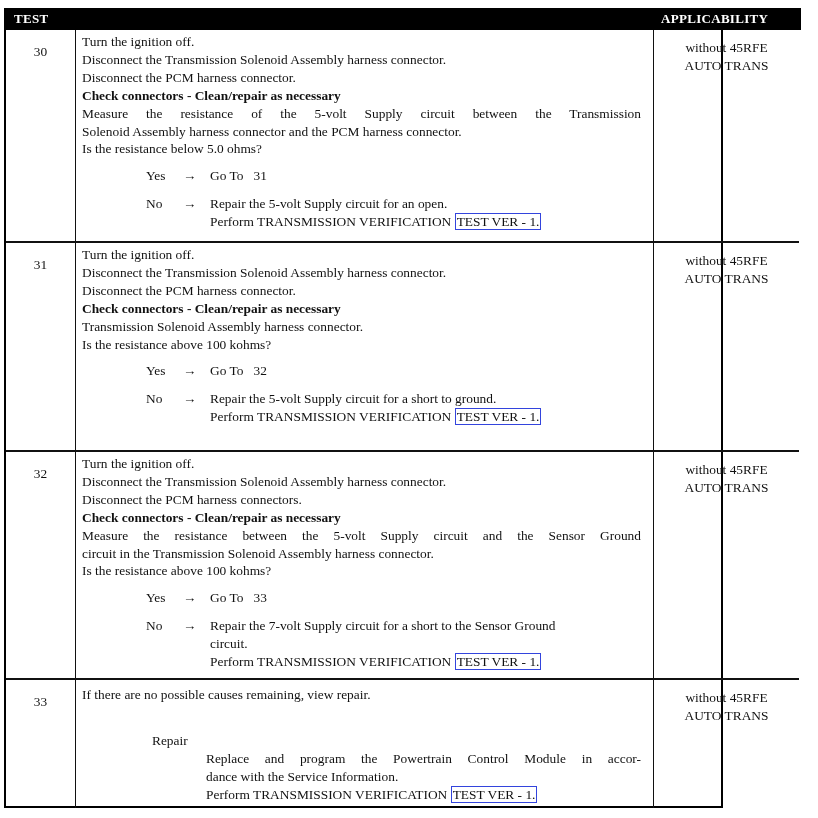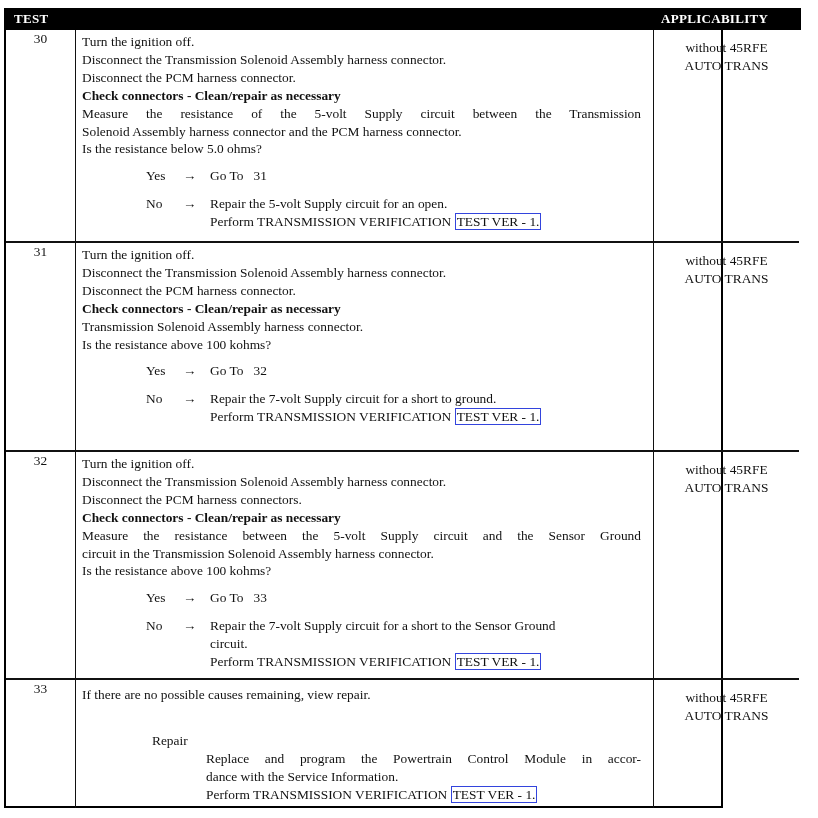--- a/index.html
+++ b/index.html
@@ -9,21 +9,21 @@
            border: 2px solid #000; border-top: none; box-sizing: border-box; }
   .header { position: absolute; left: -2px; top: 0; width: 797px; height: 22px; background: #000; color: #fff;
             font-weight: bold; font-size: 13px; letter-spacing: 0.3px; }
   .header span { position: absolute; top: 3px; }
   .h-test { left: 10px; }
   .h-action { left: 336px; margin-top: 20px; }
   .h-app { left: 657px; }
   .row { position: absolute; left: 0; width: 793px; border-bottom: 2px solid #111; box-sizing: border-box; }
   .row.last { border-bottom: none; }
   .cell-test { position: absolute; left: 0; top: 0; width: 70px; height: 100%; border-right: 1.5px solid #111;
-               box-sizing: border-box; text-align: center; padding-top: 1px; }
+               box-sizing: border-box; text-align: center; padding-top: 14px; }
   .cell-action { position: absolute; left: 70px; top: 0; width: 578px; height: 100%; border-right: 1.5px solid #111;
                  box-sizing: border-box; padding: 3px 12px 0 6px; line-height: 17.9px; }
   .cell-app { position: absolute; left: 648px; top: 0; width: 145px; height: 100%; text-align: center;
               padding-top: 9px; line-height: 17.9px; }
   .line { white-space: nowrap; }
   .bold { font-weight: bold; }
   .justify { text-align: justify; text-align-last: justify; white-space: normal; }
   .choice { position: relative; height: 18px; margin-left: 64px; }
   .choice .lbl { position: absolute; left: 0; }
   .choice .arrow { position: absolute; left: 37px; }
@@ -85,21 +85,21 @@
       <div style="height:9px"></div>
       <div class="choice">
         <span class="lbl">Yes</span>
         <span class="arrow">→</span>
         <span class="txt" style="white-space:pre">Go To   32</span>
       </div>
       <div style="height:10px"></div>
       <div class="choice" style="height:36px">
         <span class="lbl">No</span>
         <span class="arrow">→</span>
-        <span class="txt">Repair the 7-volt Supply circuit for a short to ground.</span>
+        <span class="txt">Repair the 5-volt Supply circuit for a short to ground.</span>
         <span class="txt2"><span style="white-space:pre">Perform TRANSMISSION VERIFICATION </span><span class="link">TEST VER - 1.</span></span>
       </div>
     </div>
     <div class="cell-app">
       <div>without 45RFE</div>
       <div>AUTO TRANS</div>
     </div>
   </div>
 
   <div class="row" style="top:444px;height:228px;">

